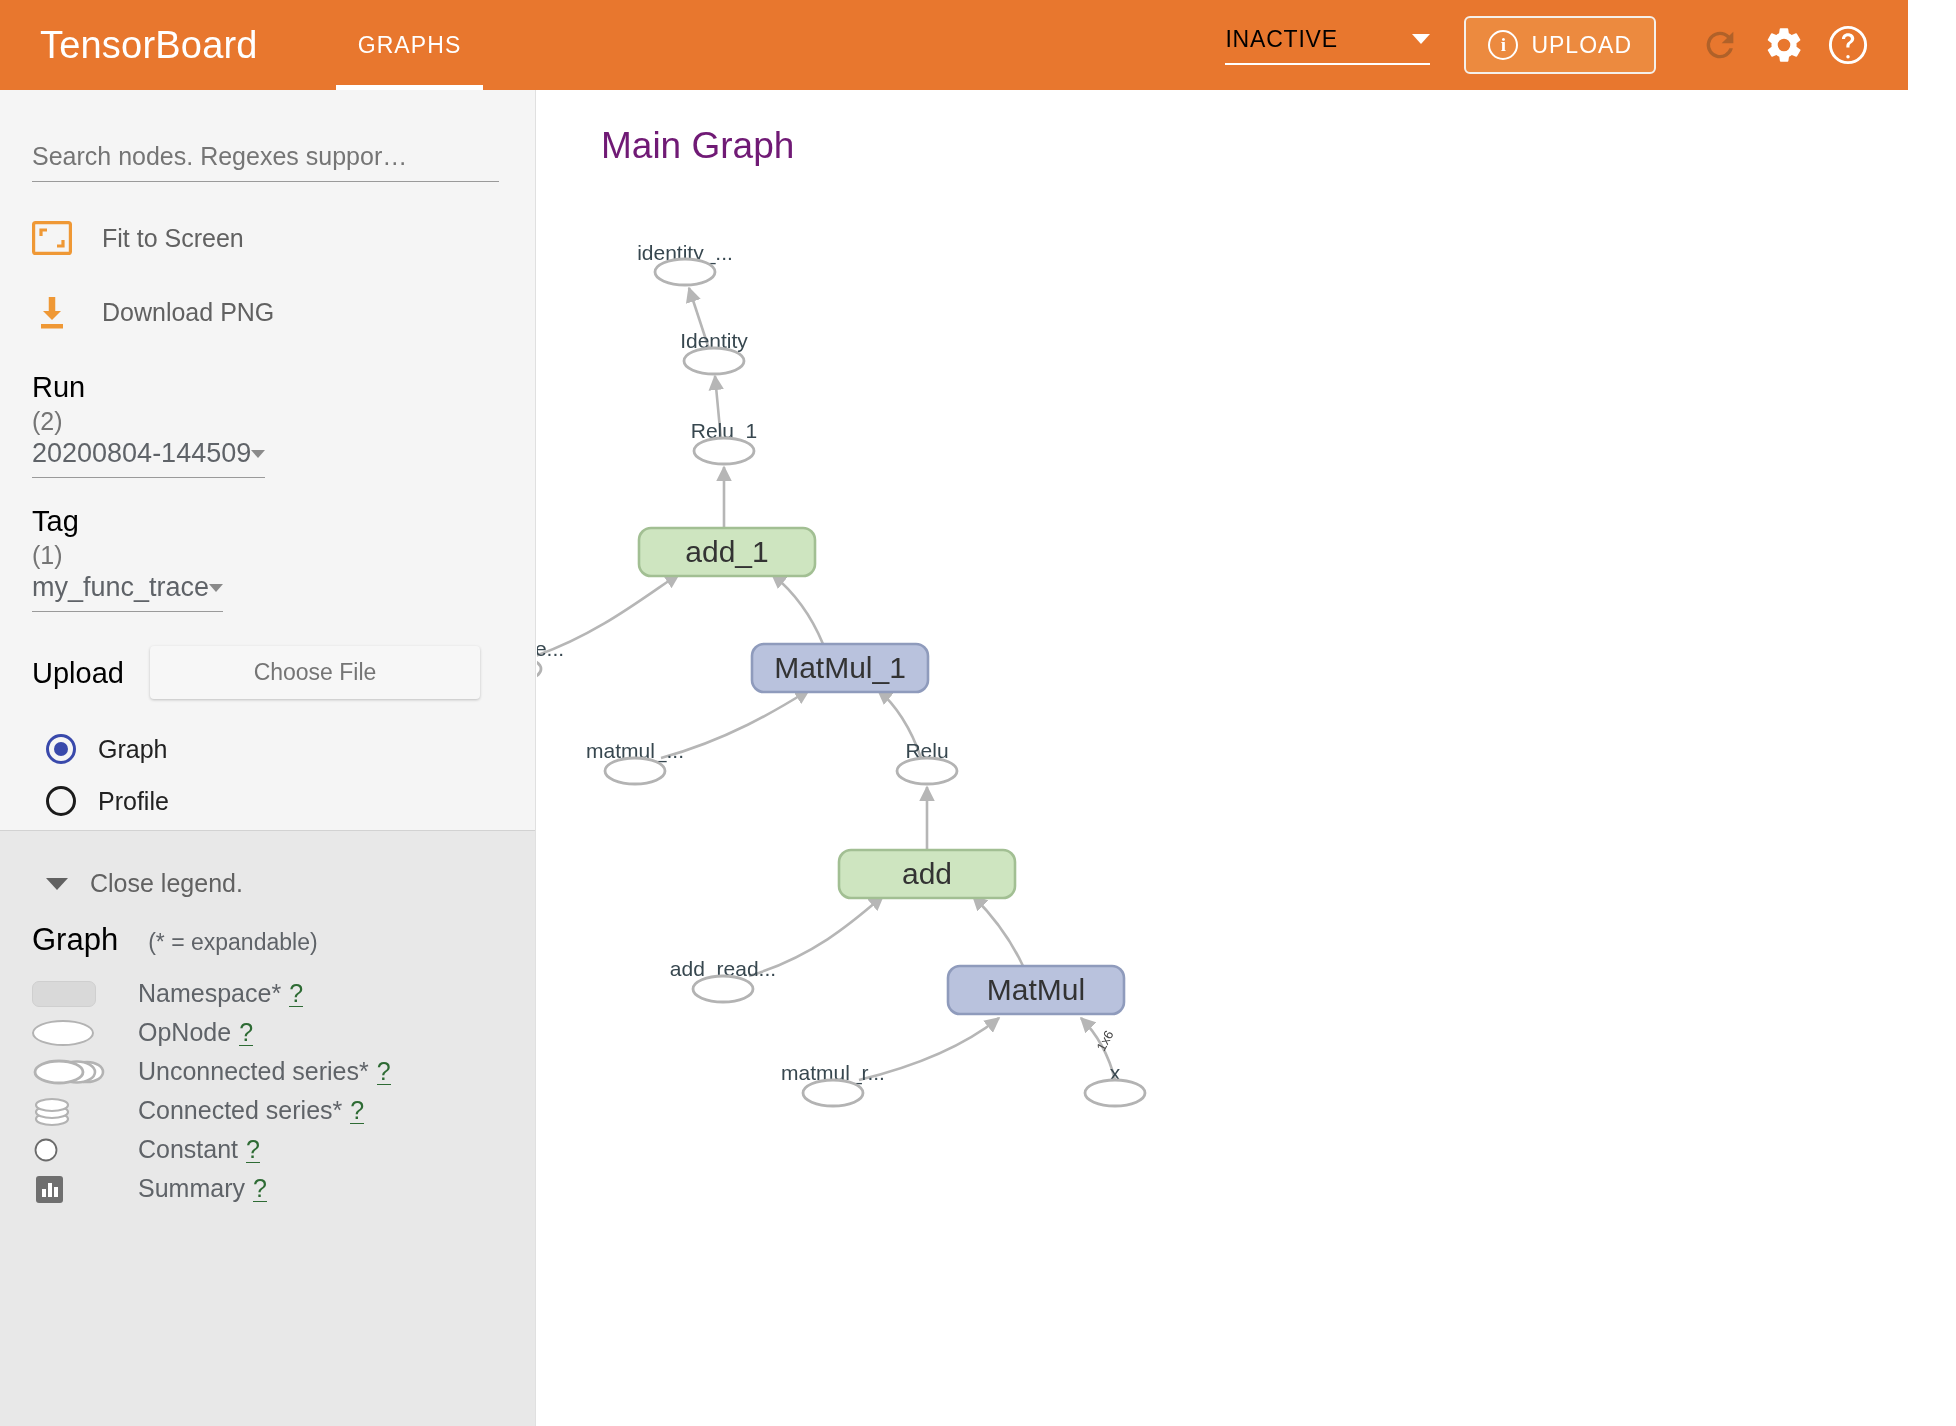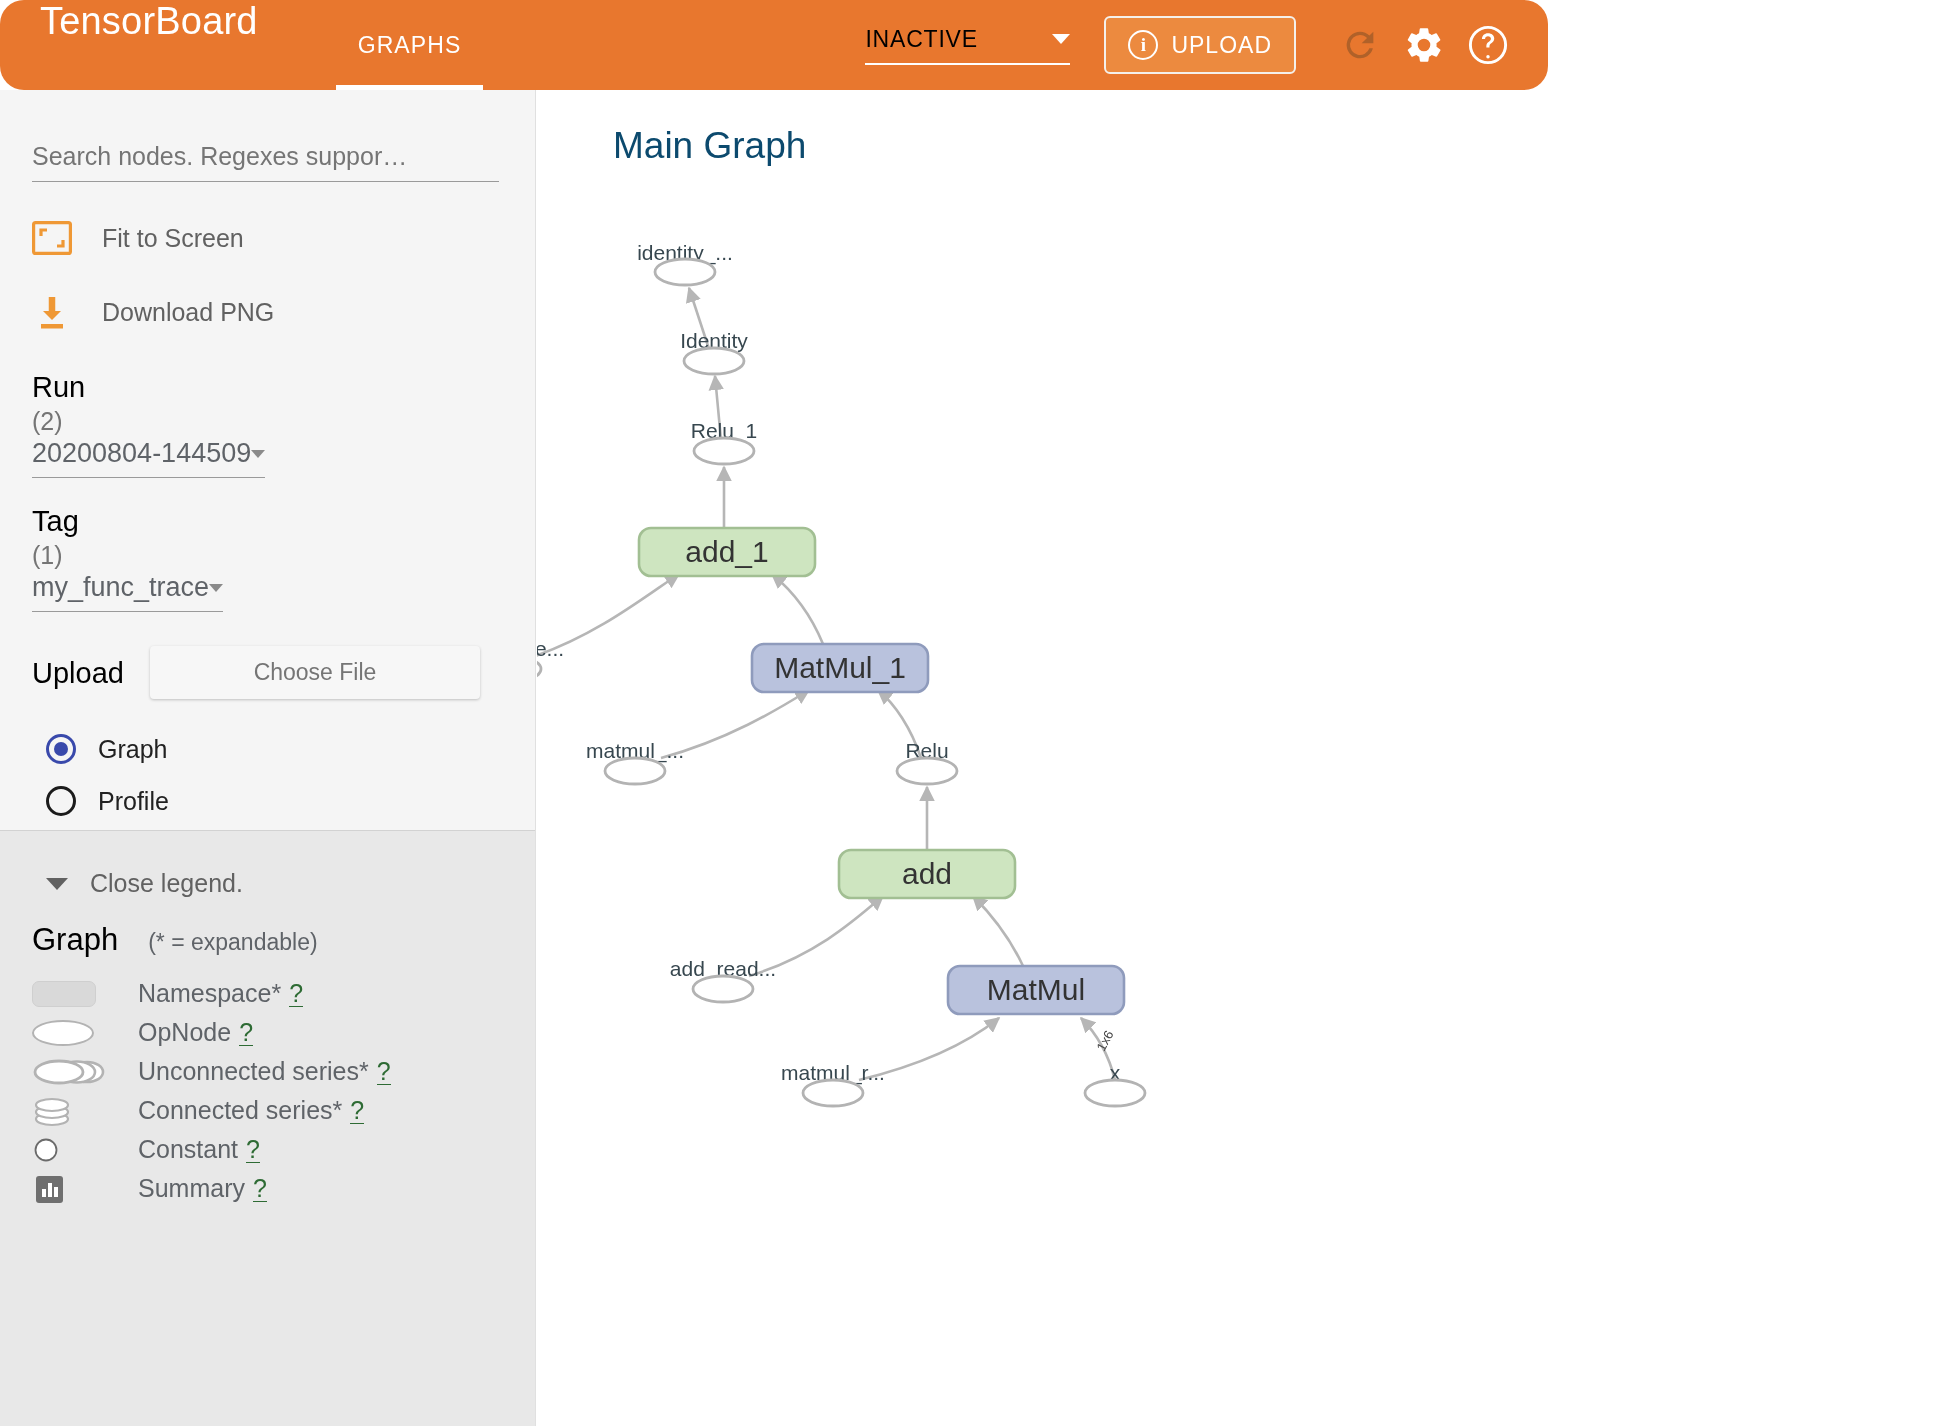--- a/index.html
+++ b/index.html
@@ -8,23 +8,23 @@
     width: 1956px; height: 1426px;
     overflow: hidden;
     background: #ffffff;
     font-family: "Liberation Sans", sans-serif;
   }
   #app { position: relative; width: 1956px; height: 1426px; }
 
   
   #header {
     position: absolute; top: 0; left: 0;
-    width: 1548px; height: 90px;
+    width: 1908px; height: 90px;
     background: #e8772e;
-    display: flex;  border-radius: 24px;
+    display: flex; align-items: center;
   }
   #brand {
     color: #ffffff;
     font-size: 38px;
     letter-spacing: .2px;
     margin-left: 40px;
     white-space: nowrap;
   }
   #tabs { margin-left: 78px; height: 90px; display: flex; align-items: center; }
   .tab {
@@ -298,23 +298,23 @@
   
   #main {
     position: absolute;
     top: 90px; left: 537px;
     width: 1419px; height: 1336px;
     background: #ffffff;
     overflow: hidden;
   }
   #graph-title {
     position: absolute;
-    left: 76px; top: 35px;
+    left: 64px; top: 35px;
     font-size: 37px;
-    color: #0c4a6e;
+    color: #701a75;
   }
   #graph-svg { position: absolute; left: 0; top: 0; }
 
   .node-label-op {
     font-family: "Liberation Sans", sans-serif;
     font-size: 21px;
     fill: #37474f;
   }
   .node-label-big {
     font-family: "Liberation Sans", sans-serif;

